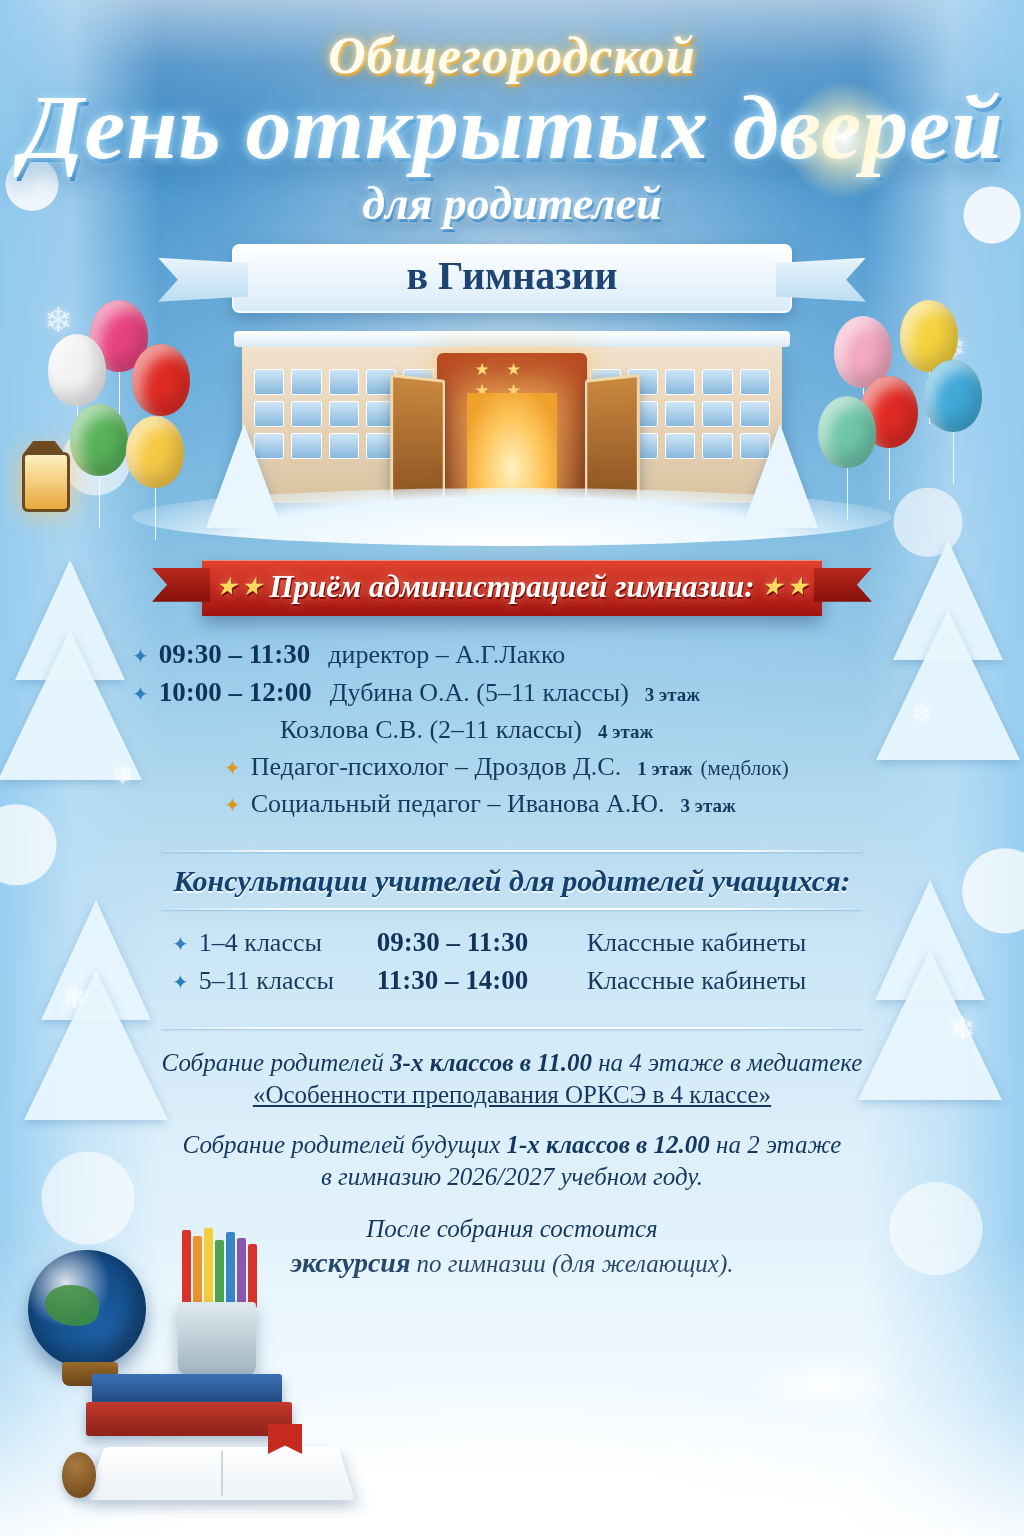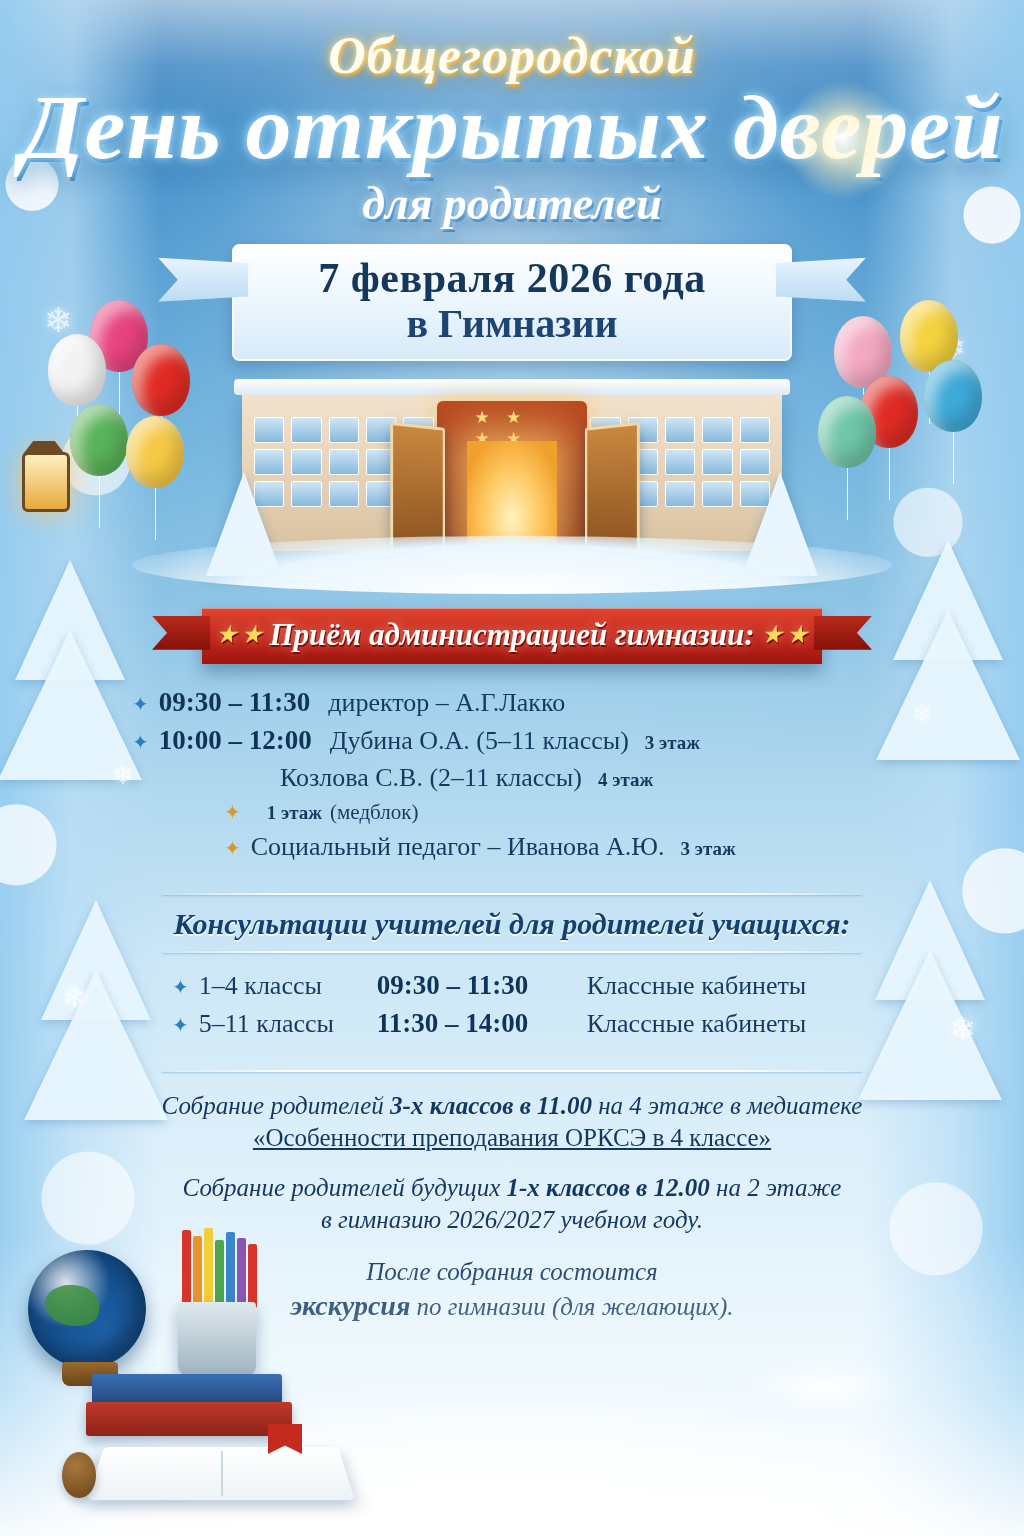--- a/index.html
+++ b/index.html
@@ -530,21 +530,20 @@
   <span class="snowflake" style="right:92px; top:700px; font-size:24px;">❄</span>
   <span class="snowflake" style="right:48px; top:1010px; font-size:32px;">❄</span>
 
   <div class="header">
     <div class="sunburst"></div>
     <div class="pretitle">Общегородской</div>
     <div class="title">День открытых дверей</div>
     <div class="subtitle">для родителей</div>
 
     <div class="ribbon">
-      <div class="ribbon-date">7 февраля 2026 года</div>
       <div class="ribbon-place">в Гимназии</div>
     </div>
   </div>
 
   <div class="balloon-cluster" style="left:40px; top:300px; width:180px; height:200px;">
     <div class="balloon" style="left:50px;  top:0px;   background:#e8437f;"></div>
     <div class="balloon" style="left:8px;   top:34px;  background:#f2f2f2;"></div>
     <div class="balloon" style="left:92px;  top:44px;  background:#e02b24;"></div>
     <div class="balloon" style="left:30px;  top:104px; background:#59b35a;"></div>
     <div class="balloon" style="left:86px;  top:116px; background:#f6c945;"></div>
@@ -640,20 +639,21 @@
       <span class="place">3 этаж</span>
     </div>
 
     <div class="row indent-1">
       <span class="who" style="margin-left:0;">Козлова С.В. (2–11 классы)</span>
       <span class="place">4 этаж</span>
     </div>
 
     <div class="row indent-2">
       <span class="bullet gold">✦</span>
+      <span class="who" style="margin-left:0;">Педагог-психолог – Дроздов Д.С.</span>
       <span class="place">1 этаж</span>
       <span class="place small" style="margin-left:8px;">(медблок)</span>
     </div>
 
     <div class="row indent-2">
       <span class="bullet gold">✦</span>
       <span class="who" style="margin-left:0;">Социальный педагог – Иванова А.Ю.</span>
       <span class="place">3 этаж</span>
     </div>
   </div>

